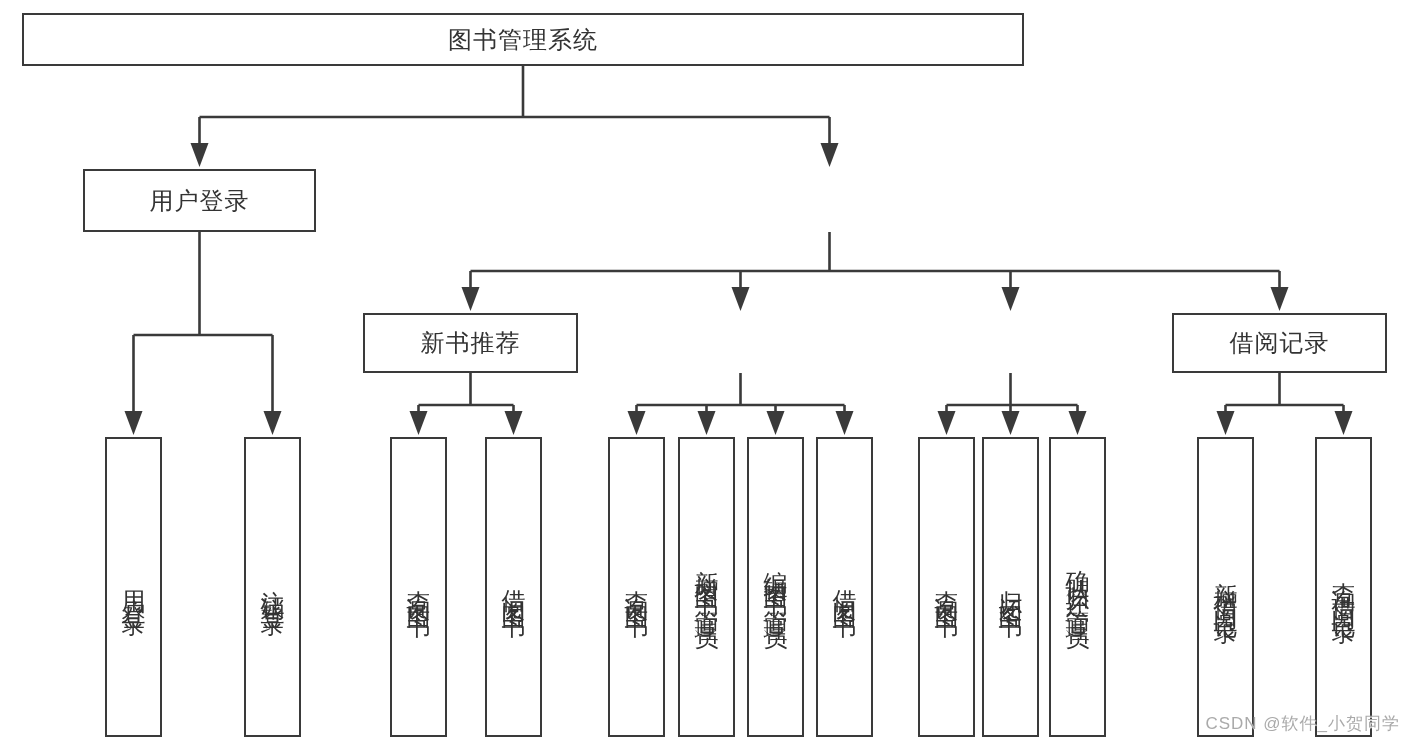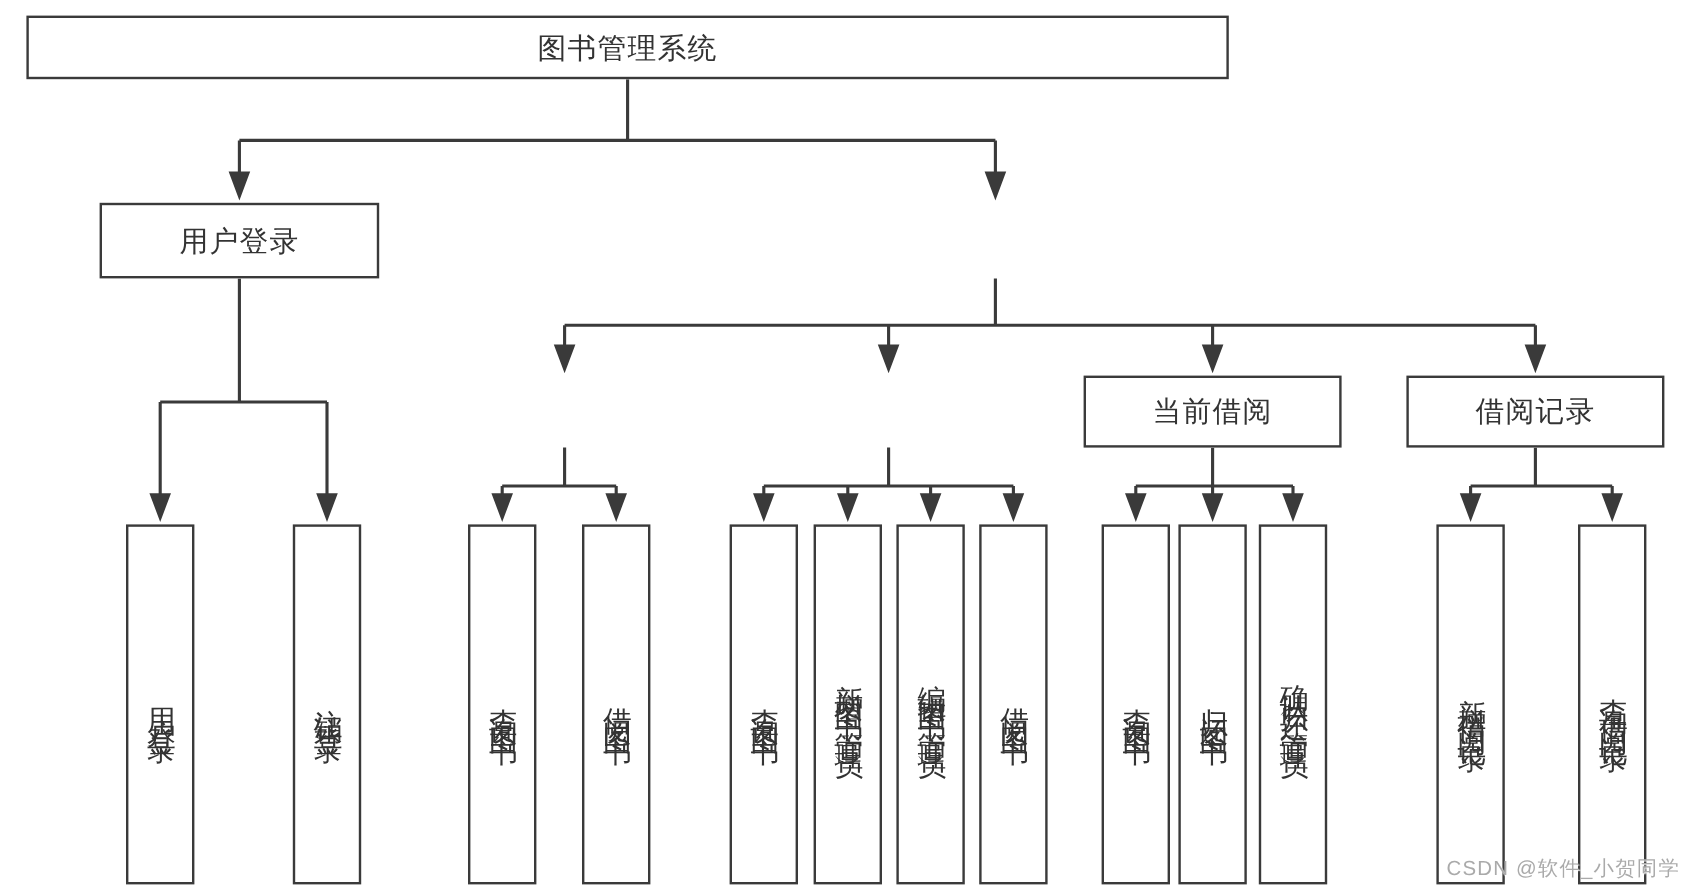--- a/index.html
+++ b/index.html
@@ -56,22 +56,22 @@
     </svg>
 
   <div class="node h" style="left:22px;top:13px;width:1002px;height:53px;">
     <span>图书管理系统</span>
   </div>
 
   <div class="node h" style="left:83px;top:169px;width:233px;height:63px;">
     <span>用户登录</span>
   </div>
 
-  <div class="node h" style="left:903px;top:313px;width:215px;height:60px;">
-    <span>当前借阅</span>
+  <div class="node h" style="left:363px;top:313px;width:215px;height:60px;">
+    <span>新书推荐</span>
   </div>
   <div class="node h" style="left:1172px;top:313px;width:215px;height:60px;">
     <span>借阅记录</span>
   </div>
 
   <div class="node v" style="left:105px;top:437px;width:57px;height:300px;">
     <span>用户登录</span>
   </div>
   <div class="node v" style="left:244px;top:437px;width:57px;height:300px;">
     <span>注销登录</span>

